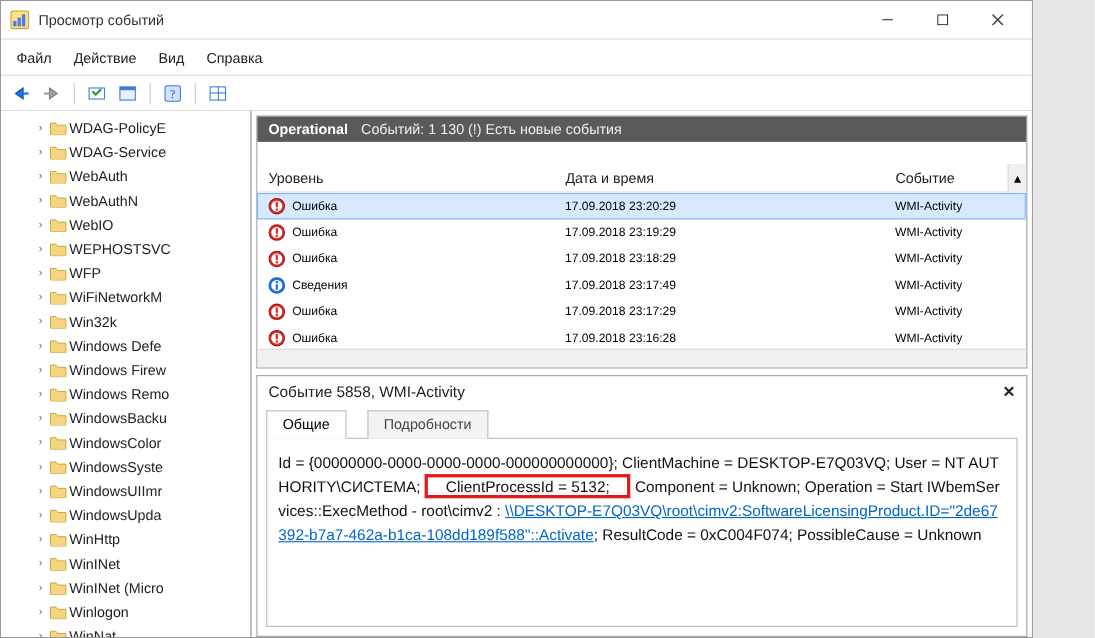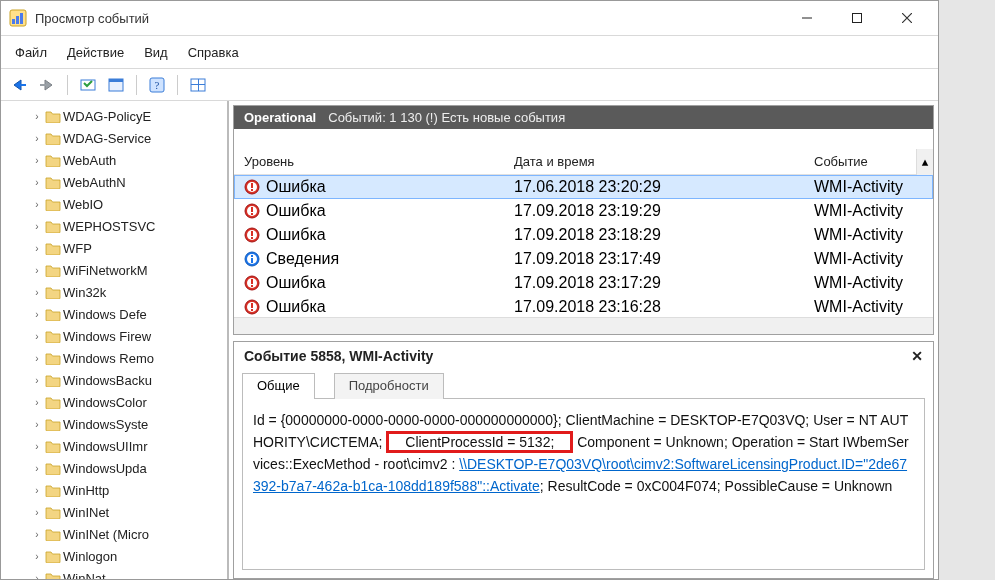--- a/index.html
+++ b/index.html
@@ -45,29 +45,29 @@
   .grid-wrap { flex:0 0 230px; display:flex; flex-direction:column; min-height:0;gap:20px; }
   .grid-header-dark { background:var(--header-dark); color:#fff; font-weight:600; padding:4px 10px; font-size:13px; display:flex; gap:12px; }
   .grid-header-dark .sub { font-weight:400; color:#eee; }
   .grid-body-scroll { flex:1; overflow:hidden; position:relative; display:flex; flex-direction:column; }
   .grid-cols { display:flex; align-items:center; height:26px; border-bottom:1px solid #e0e0e0; background:#fff; }
   .grid-cols .col { padding:0 10px; font-size:13px; color:#222; display:flex; align-items:center; gap:4px; border-right:1px solid transparent; }
   .col-level { width:270px; }
   .col-date  { width:300px; }
   .col-src   { flex:1; }
   .grid-rows { flex:1; overflow-y:scroll; overflow-x:scroll; }
-  .row { display:flex; align-items:center; height:24px; font-size:16px; }
+  .row { display:flex; align-items:center; height:24px; font-size:11px; }
   .row.sel { background:var(--sel-bg); outline:1px solid var(--sel-bd); outline-offset:-1px; }
   .row .cell { padding:0 10px; white-space:nowrap; overflow:hidden; display:flex; align-items:center; gap:6px; }
   .lvl-icon { width:16px; height:16px; flex-shrink:0; }
   .grid-hscroll { height:17px; background:#f0f0f0; border-top:1px solid #ddd; }
 
   .detail-wrap { flex:1; margin-top:6px; min-height:0; display:flex; flex-direction:column; }
   .detail-titlebar { display:flex; align-items:center; padding:6px 10px 8px 10px; font-size:14px; color:#222; }
-  .detail-title { font-weight:700; }
+  .detail-title { font-weight:400; }
   .detail-close { margin-left:auto; font-weight:700; cursor:default; }
   .tabs { display:flex; gap:2px; padding-left:8px; }
   .tab { padding:4px 14px 6px 14px; border:1px solid #bcbcbc; border-bottom:none; background:#fff; font-size:13px; cursor:default; position:relative; top:1px; }
   .tab.inactive { background:#f3f3f3; color:#444;margin-left:17px; }
   .tab.active { background:#fff; z-index:2; }
   .detail-box { flex:1; margin:0 8px 8px 8px; border:1px solid #bcbcbc; background:#fff; padding:10px 10px; overflow:auto; }
   .det-text { font-size:14px; line-height:22px; color:#111; word-break:break-all; }
   .det-text a { color:var(--link); text-decoration:underline; }
   .hl { border:3px solid var(--highlight); padding:0 16px; }
 
@@ -355,21 +355,21 @@
           <div class="grid-scroll-row">
             <div class="grid-rows" id="grid-rows">
                 <div class="row sel">
                   <div class="cell col-level">
                     <svg class="lvl-icon">
                       <use href="#sym-error"></use>
                     </svg>
                     <span>Ошибка</span>
                   </div>
                   <div class="cell col-date">
-                    <span>17.06.2018 23:20:29</span>
+                    <span>17.09.2018 23:20:29</span>
                   </div>
                   <div class="cell col-src">
                     <span>WMI-Activity</span>
                   </div>
                 </div>
                 <div class="row">
                   <div class="cell col-level">
                     <svg class="lvl-icon">
                       <use href="#sym-error"></use>
                     </svg>

